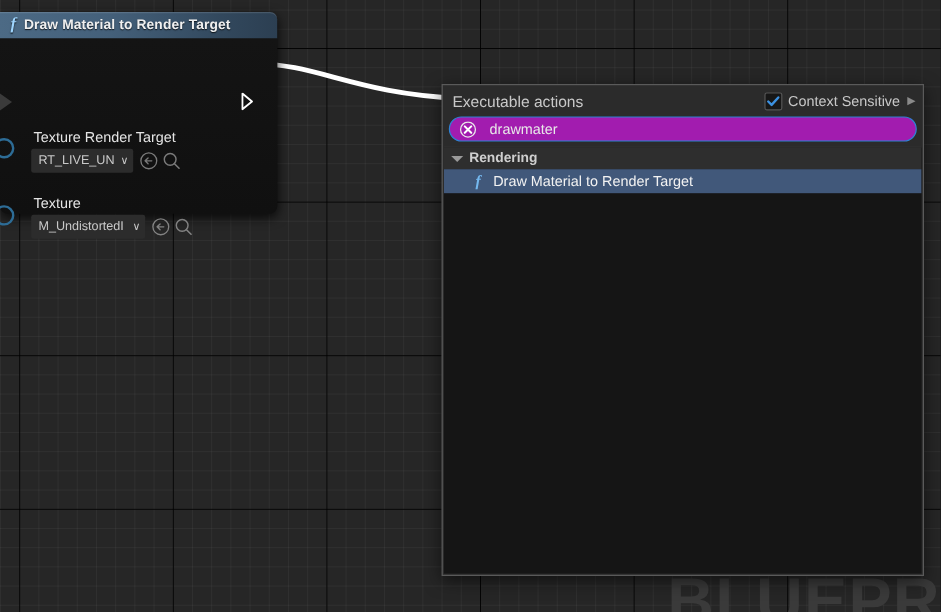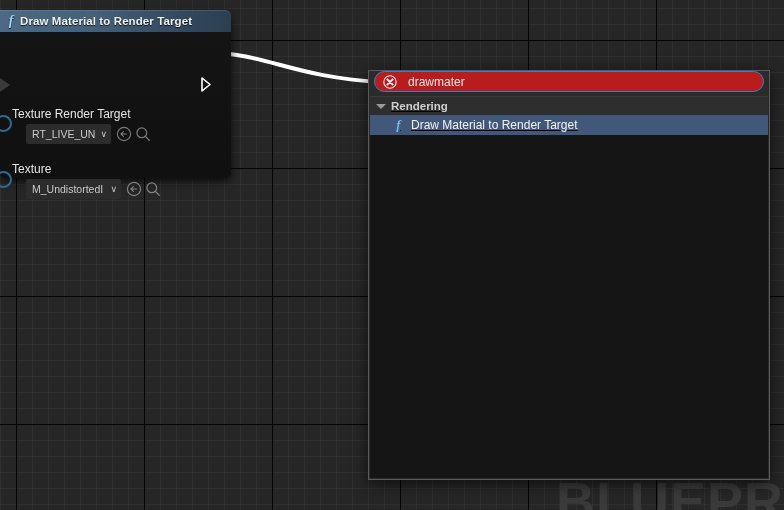--- a/index.html
+++ b/index.html
@@ -109,21 +109,21 @@
     height: 13px;
     border: 2px solid #2d6c96;
     border-radius: 50%;
     background: transparent;
   }
   .pin-obj.p1 { top: 83px; }
   .pin-obj.p2 { top: 139px; }
 
   .pin-label {
     position: absolute;
-    left: 12px;
+    left: 28px;
     color: #e4e4e4;
     font-size: 12px;
   }
   .pin-label.l1 { top: 75px; }
   .pin-label.l2 { top: 130px; }
 
   .dropdown {
     position: absolute;
     left: 26px;
     height: 20px;
@@ -220,21 +220,21 @@
     font-size: 9px;
     margin-left: 1px;
   }
 
   .search-row {
     padding: 0 5px 4px 5px;
     flex: none;
   }
   .search-box {
     height: 21px;
-    background: #b91c1c;
+    background: #a21caf;
     border: 1px solid #2f82d4;
     border-radius: 11px;
     display: flex;
     align-items: center;
     padding: 0 8px;
     box-sizing: border-box;
   }
   .clear-icon {
     width: 14px;
     height: 14px;
@@ -246,21 +246,20 @@
     font-size: 12px;
     margin-left: 11px;
   }
 
   .list {
     flex: 1;
     background: #151515;
     border-top: 1px solid #3a3a3a;
     margin: 0 1px 1px 1px;
     overflow: hidden;
-    text-decoration: underline;
   }
   .cat-row {
     height: 18px;
     background: #2e2e2e;
     display: flex;
     align-items: center;
     padding-left: 6px;
   }
   .cat-tri {
     width: 0; height: 0;
@@ -362,20 +361,32 @@
           <circle cx="6.8" cy="6.8" r="4.9" fill="none" stroke="#d0d0d0" stroke-width="1.2"></circle>
           <path d="M 10.4 10.4 L 14.2 14.2" stroke="#d0d0d0" stroke-width="1.3" stroke-linecap="round"></path>
         </svg>
       </div>
 
     </div>
   </div>
 
   <div class="panel">
 
+    <div class="panel-header">
+      <span class="panel-title">Executable actions</span>
+      <span class="ctx-wrap">
+        <span class="checkbox">
+          <svg width="13" height="13" viewBox="0 0 13 13">
+            <path d="M 2.2 6.6 L 5 9.4 L 10.6 3.2" fill="none" stroke="#3b90e0" stroke-width="2" stroke-linecap="round" stroke-linejoin="round"></path>
+          </svg>
+        </span>
+        <span class="ctx-label">Context Sensitive</span>
+        <span class="ctx-arrow">▶</span>
+      </span>
+    </div>
 
     <div class="search-row">
       <div class="search-box">
         <span class="clear-icon">
           <svg width="14" height="14" viewBox="0 0 14 14">
             <circle cx="7" cy="7" r="6.2" fill="none" stroke="#e8e8e8" stroke-width="1.1"></circle>
             <path d="M 4.3 4.3 L 9.7 9.7 M 9.7 4.3 L 4.3 9.7" stroke="#ffffff" stroke-width="1.7" stroke-linecap="round"></path>
           </svg>
         </span>
         <span class="search-value">drawmater</span>

